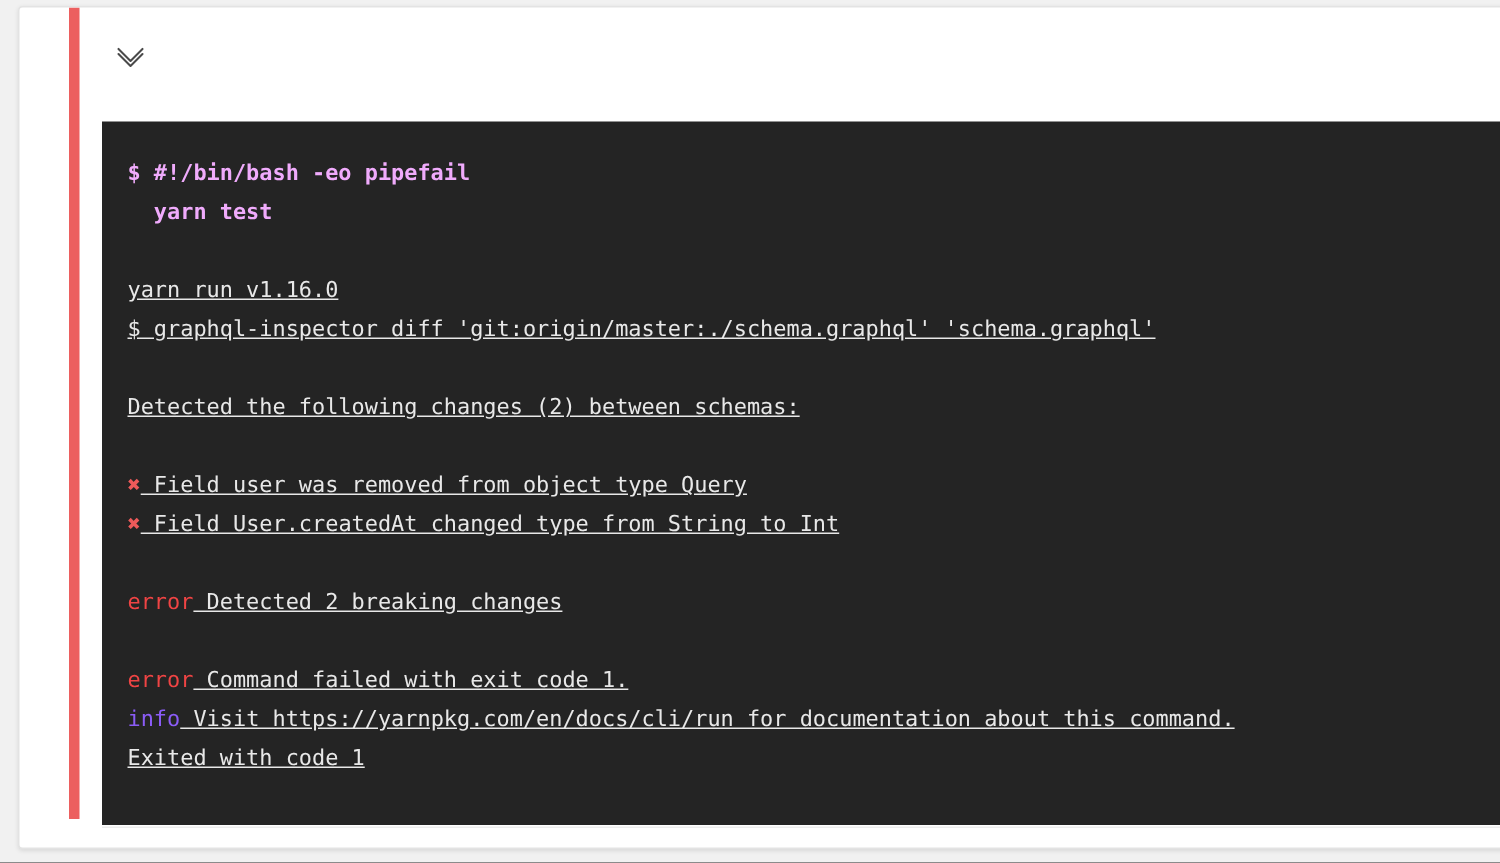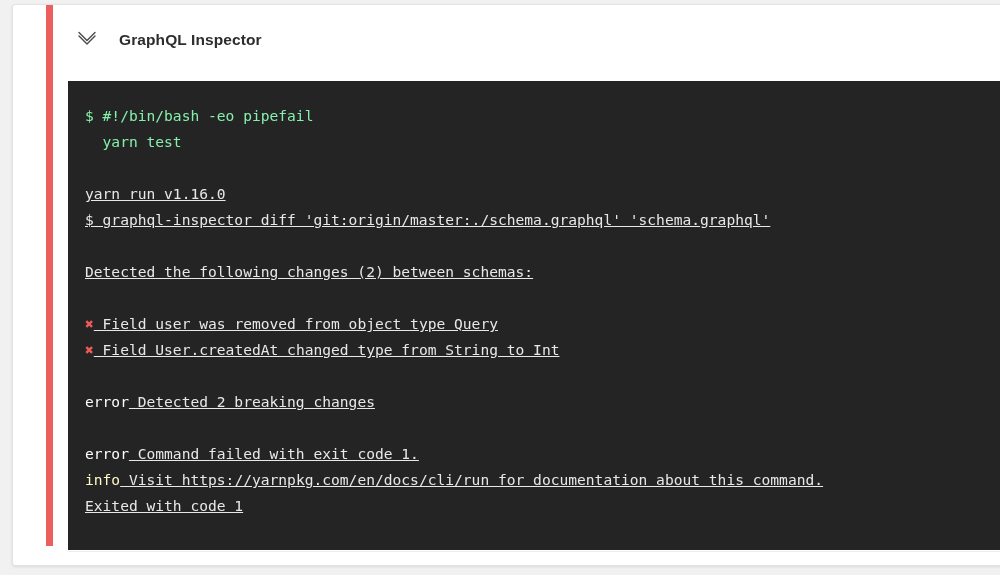--- a/index.html
+++ b/index.html
@@ -96,24 +96,24 @@
     font-size: 14.6px;
     line-height: 26px;
     color: #e8e8e8;
     padding-left: 17px;
     white-space: pre;
   }
 
   .line { white-space: pre; min-height: 26px; }
   .line.blank { height: 26px; }
 
-  .cmd      { font-weight: normal; color: #86efac; }
+  .cmd      { font-weight: bold; color: #f0abfc; }
   .xmark    { color: #ed5a5a; font-weight: bold; }
-  .lvl-error{ color: #ffffff; }
-  .lvl-info { color: #fef9c3; }
+  .lvl-error{ color: #ef4444; }
+  .lvl-info { color: #8b5cf6; }
   .plain    { color: #e8e8e8; text-decoration: underline; }
 
   
   .card-footer-rule {
     position: absolute;
     left: 55px;
     top: 546px;
     width: 960px;
     height: 1px;
     background: #ededed;
@@ -129,21 +129,20 @@
 
     <div class="status-rail"></div>
 
     <div class="card-header">
       <span class="chevron-icon">
         <svg width="28" height="28" viewBox="0 0 28 28" aria-hidden="true">
           <path d="M6 10 L14 18 L22 10" fill="none" stroke="#4a4a4a" stroke-width="1.4" stroke-linecap="round" stroke-linejoin="round"></path>
           <path d="M6 10 L14 18 L22 10" fill="none" stroke="#4a4a4a" stroke-width="1.4" stroke-linecap="round" stroke-linejoin="round" transform="translate(0,-3.4)"></path>
         </svg>
       </span>
-      <span class="step-title">GraphQL Inspector</span>
     </div>
 
     <div class="terminal">
       <div class="term-body" id="term-body"><div class="line"><span class="cmd">$ #!/bin/bash -eo pipefail</span></div><div class="line"><span class="cmd">  yarn test</span></div><div class="line blank"></div><div class="line"><span class="plain">yarn run v1.16.0</span></div><div class="line"><span class="plain">$ graphql-inspector diff 'git:origin/master:./schema.graphql' 'schema.graphql'</span></div><div class="line blank"></div><div class="line"><span class="plain">Detected the following changes (2) between schemas:</span></div><div class="line blank"></div><div class="line"><span class="xmark">✖</span><span class="plain"> Field user was removed from object type Query</span></div><div class="line"><span class="xmark">✖</span><span class="plain"> Field User.createdAt changed type from String to Int</span></div><div class="line blank"></div><div class="line"><span class="lvl-error">error</span><span class="plain"> Detected 2 breaking changes</span></div><div class="line blank"></div><div class="line"><span class="lvl-error">error</span><span class="plain"> Command failed with exit code 1.</span></div><div class="line"><span class="lvl-info">info</span><span class="plain"> Visit https://yarnpkg.com/en/docs/cli/run for documentation about this command.</span></div><div class="line"><span class="plain">Exited with code 1</span></div></div>
     </div>
 
     <div class="card-footer-rule"></div>
 
   </div>
 

